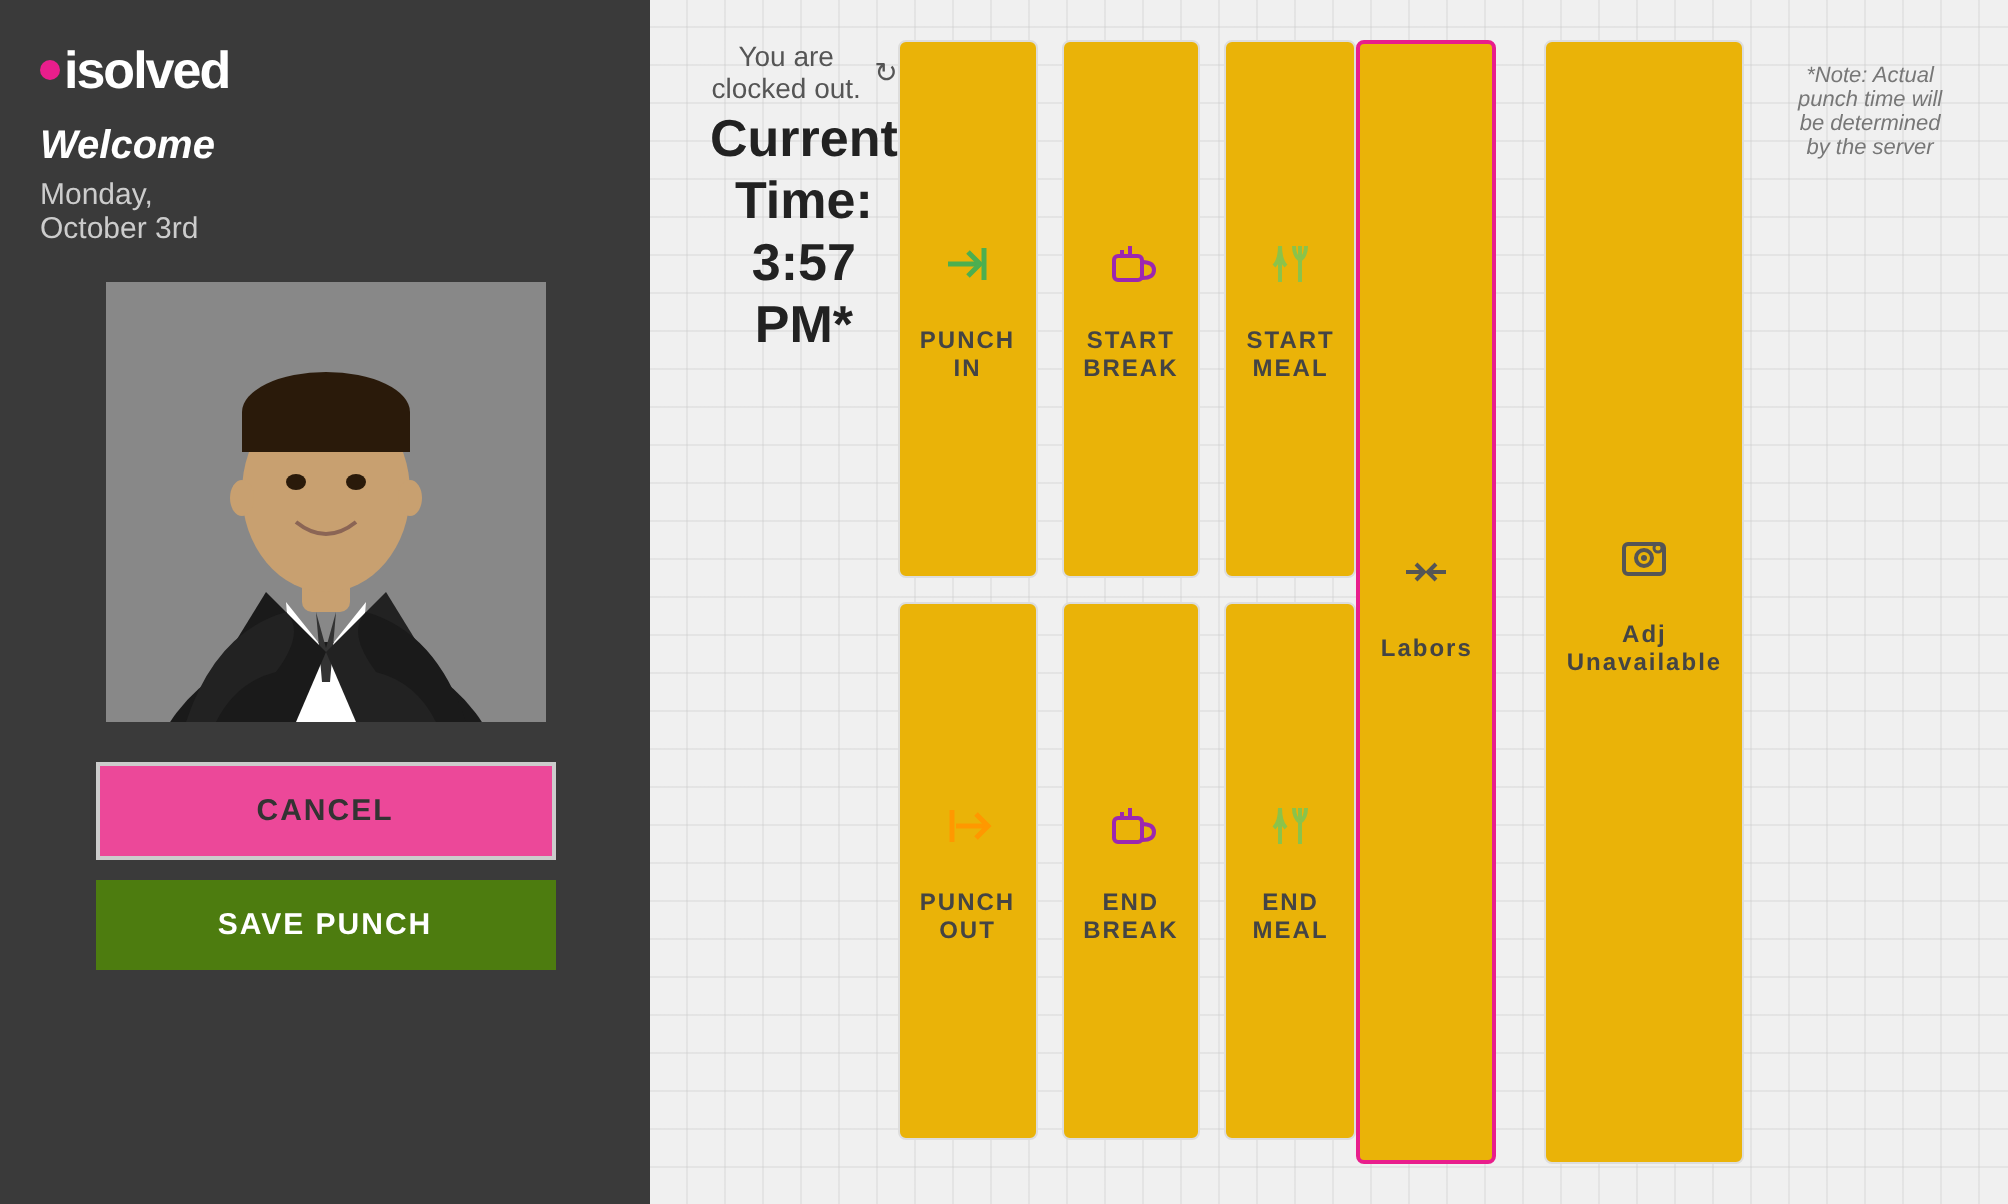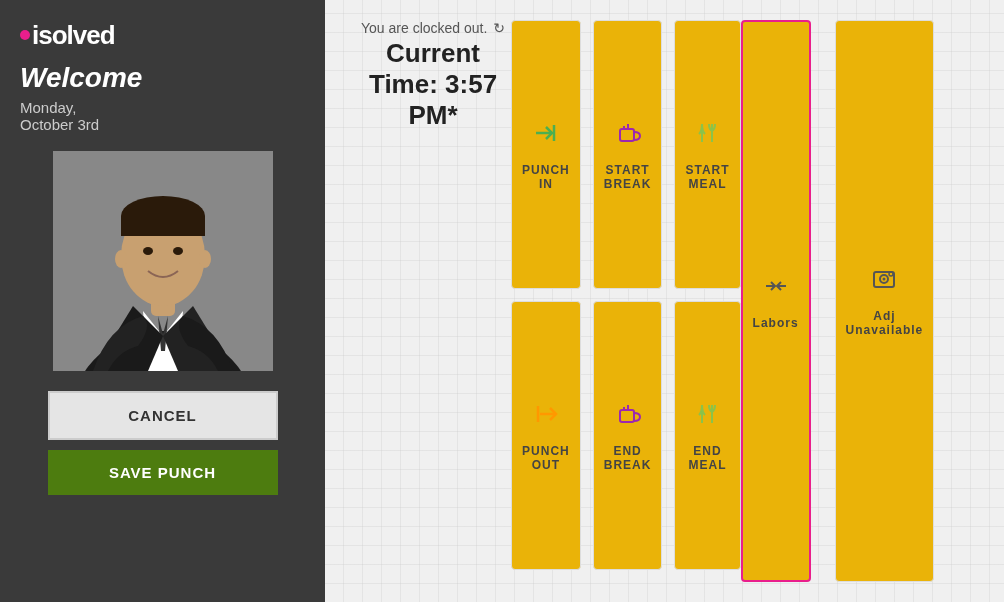--- a/index.html
+++ b/index.html
@@ -48,21 +48,21 @@
       color: #ffffff;
       letter-spacing: -1px;
     }
 
     .welcome-text {
       width: 100%;
       margin-bottom: 8px;
     }
 
     .welcome-name {
-      font-size: 28px;
+      font-size: 20px;
       font-style: italic;
       color: #ffffff;
       font-weight: 600;
       line-height: 1.2;
     }
 
     .welcome-date {
       font-size: 15px;
       color: #cccccc;
       font-weight: normal;
@@ -87,21 +87,21 @@
       width: 220px;
       height: 220px;
       position: absolute;
       top: 0;
       left: 0;
     }
 
     .cancel-btn {
       width: 230px;
       padding: 14px;
-      background: #e5e5e5;
+      background: #ec4899;
       border: 2px solid #cccccc;
       color: #333333;
       font-size: 15px;
       font-weight: bold;
       letter-spacing: 1px;
       cursor: pointer;
       margin-bottom: 10px;
       text-align: center;
     }
 
@@ -417,13 +417,14 @@
           <circle cx="14" cy="14" r="1.5" fill="#555"></circle>
           <circle cx="21" cy="9" r="2" fill="none" stroke="#555" stroke-width="1.5"></circle>
         </svg>
       </span>
       <span class="action-label">Adj Unavailable</span>
     </button>
 
     <div></div>
   </div>
 
+  <div class="note-text">*Note: Actual punch time will be determined by the server</div>
 </div>
 
 </body></html>

